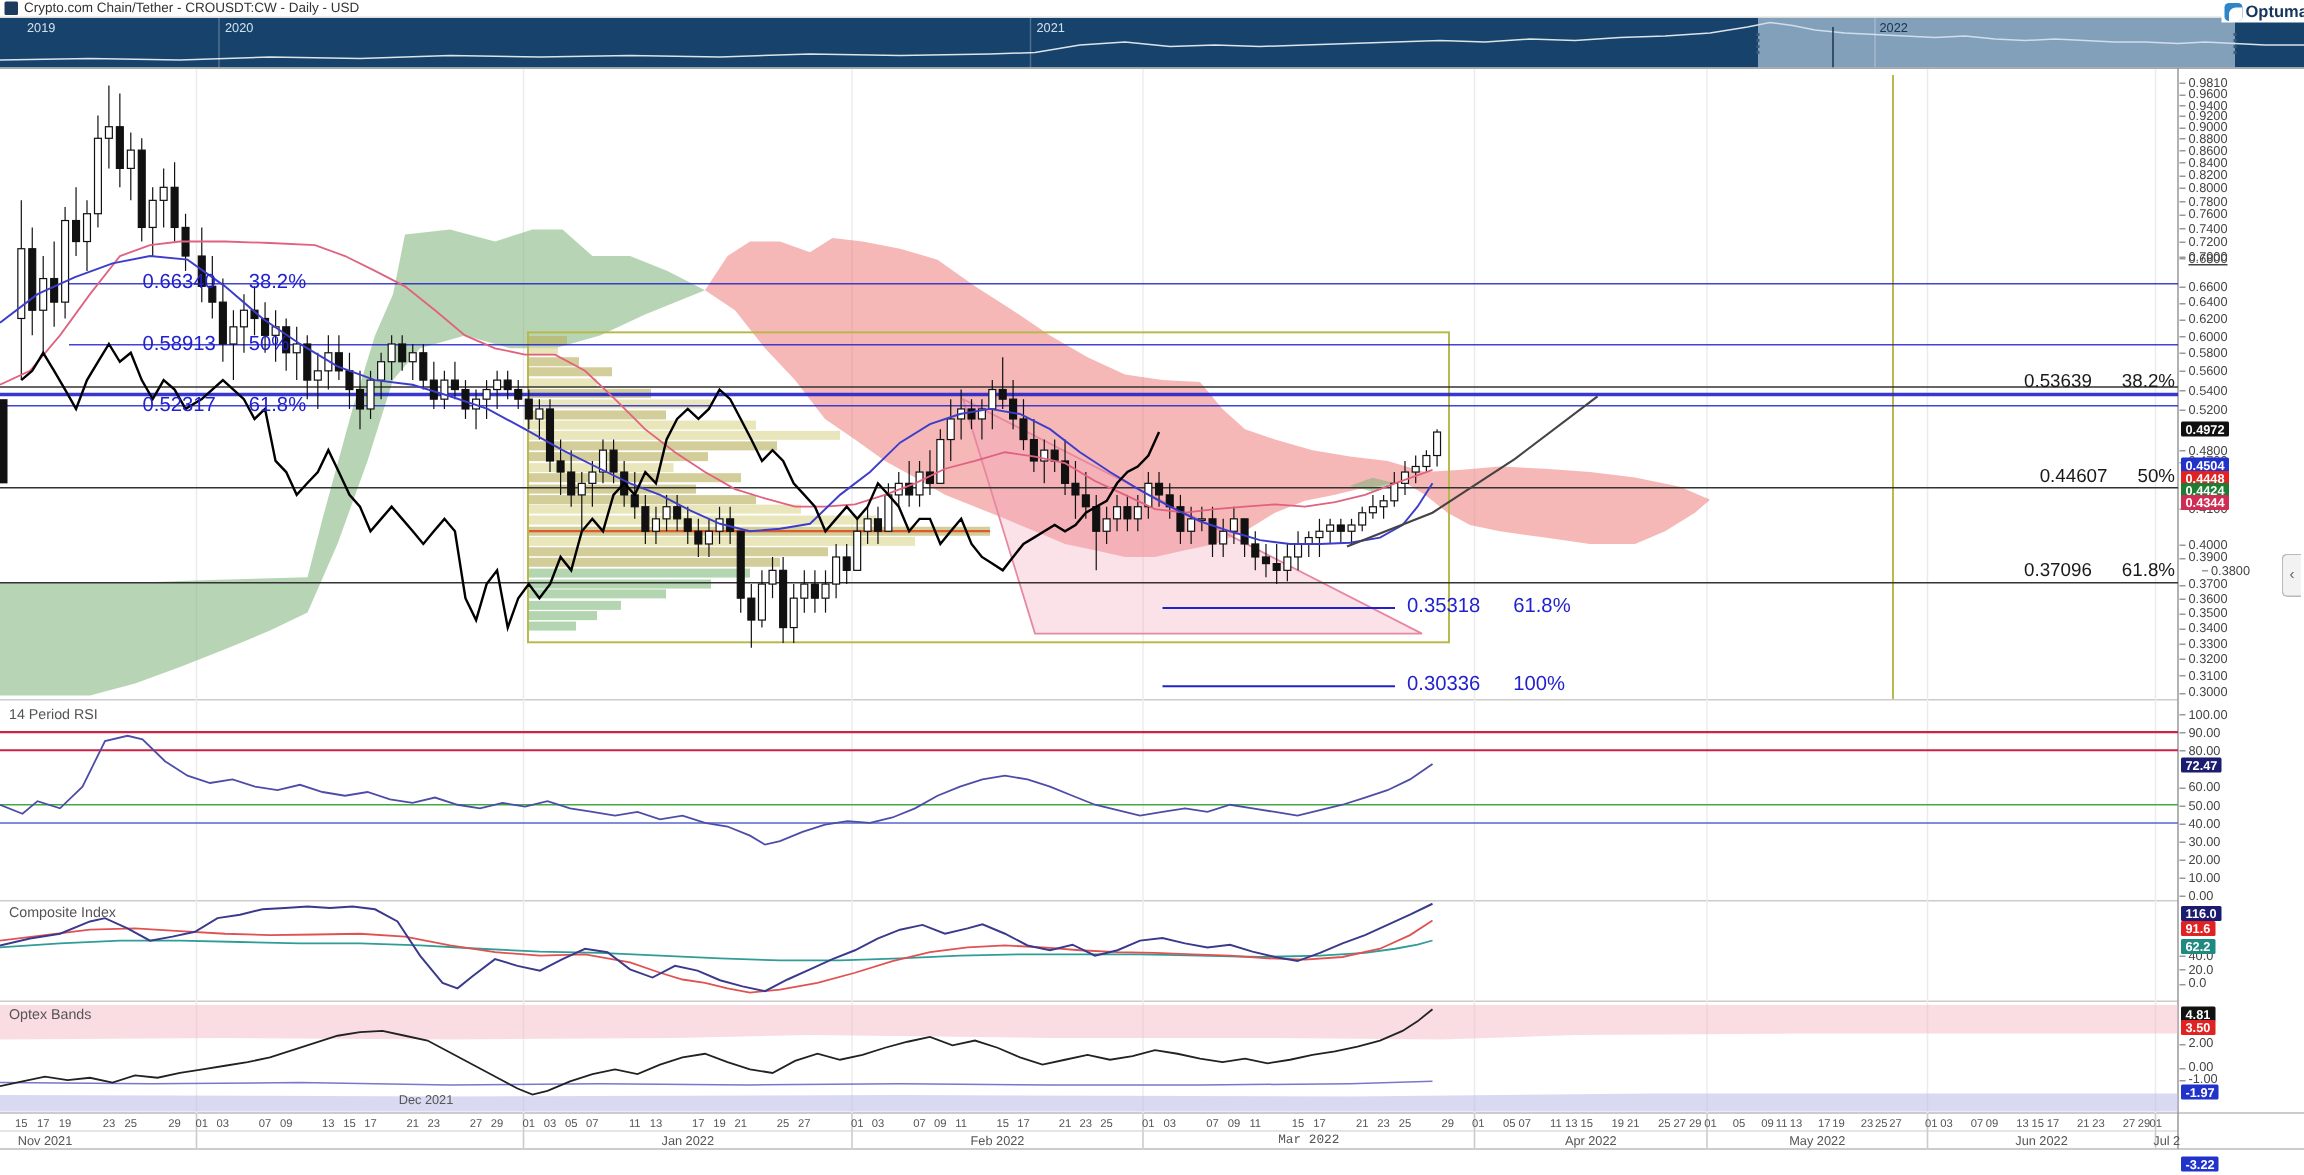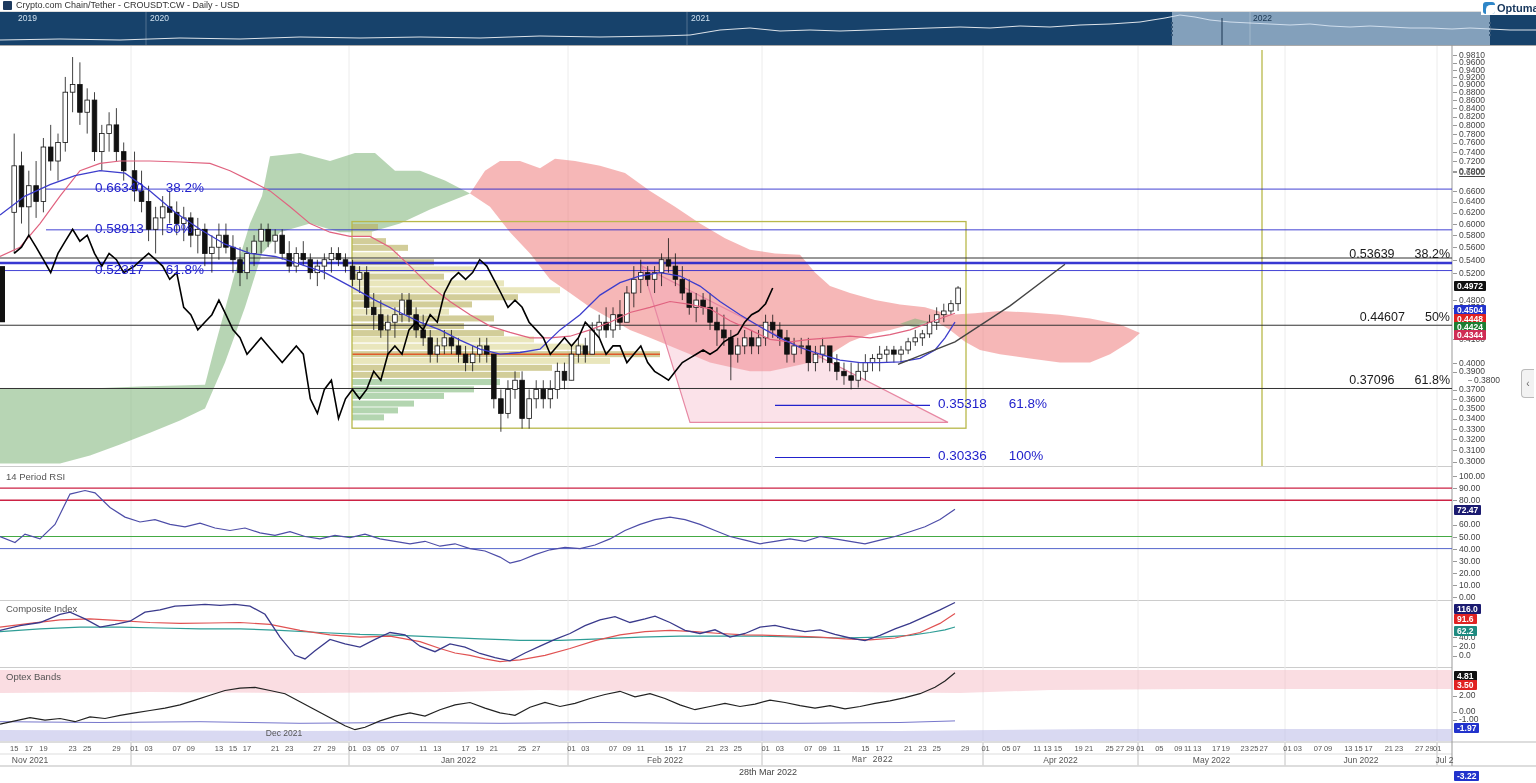--- a/index.html
+++ b/index.html
@@ -403,21 +403,20 @@
   <div id="logo">
     <div class="lg-ic"></div>
     <span>Optuma</span>
   </div>
 
   <div class="plabel" style="top:471px;">14 Period RSI</div>
   <div class="plabel" style="top:603px;">Composite Index</div>
   <div class="plabel" style="top:671px;">Optex Bands</div>
 
   <div id="collapse-btn">‹</div>
-  <div id="footer-date">28th Mar 2022</div>
 
   <div id="overlays">
       <div class="yrlbl" style="left: 18px; top: 13px;">2019</div>
       <div class="yrlbl" style="left: 150px; top: 13px;">2020</div>
       <div class="yrlbl" style="left: 691px; top: 13px;">2021</div>
       <div class="yrlbl" style="left: 1253px; top: 13px; color: rgb(26, 53, 80);">2022</div>
       <div class="txt" style="left: 1172px; top: 12px; width: 318px; height: 33px; z-index: 2; cursor: move;"></div>
       <div class="fibL" style="left: 95px; top: 180.107px;">0.66340<b>38.2%</b></div>
       <div class="fibL" style="left: 95px; top: 220.832px;">0.58913<b>50%</b></div>
       <div class="fibL" style="left: 95px; top: 261.56px;">0.52317<b>61.8%</b></div>

